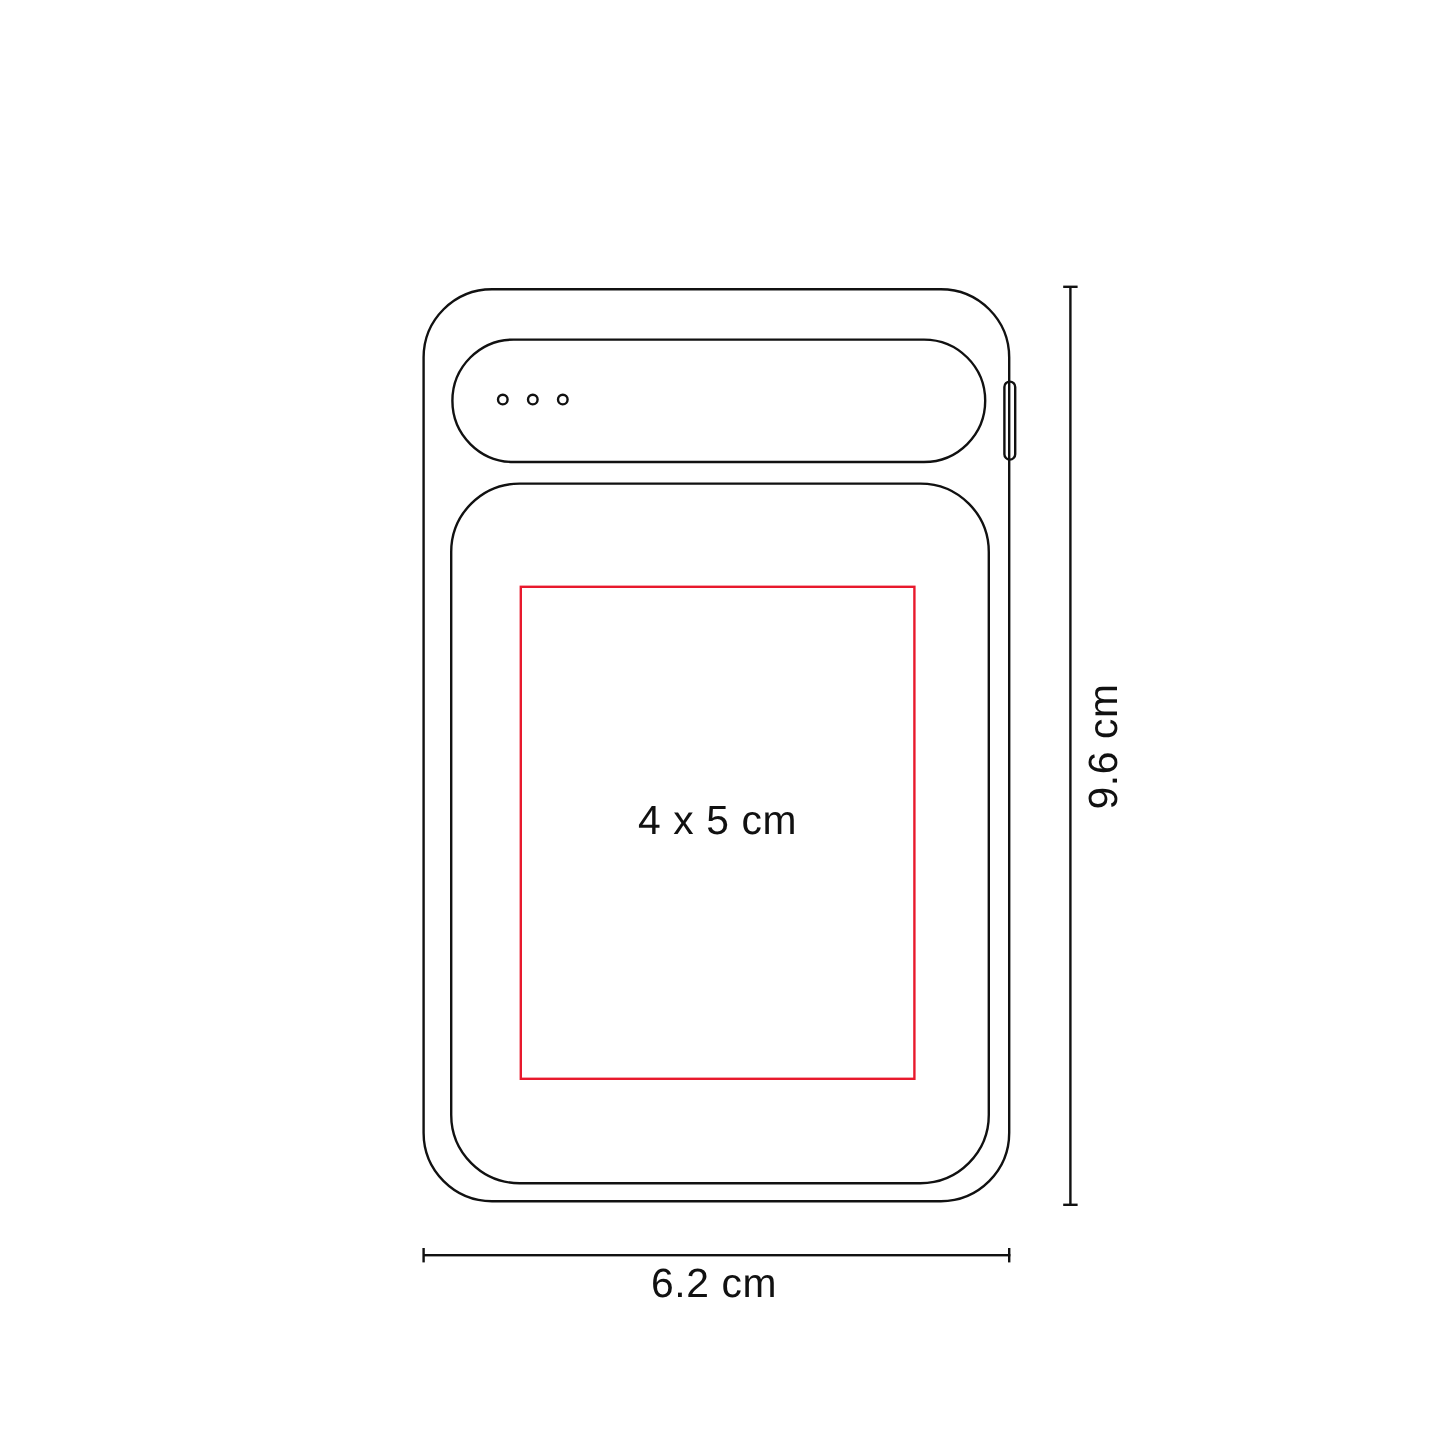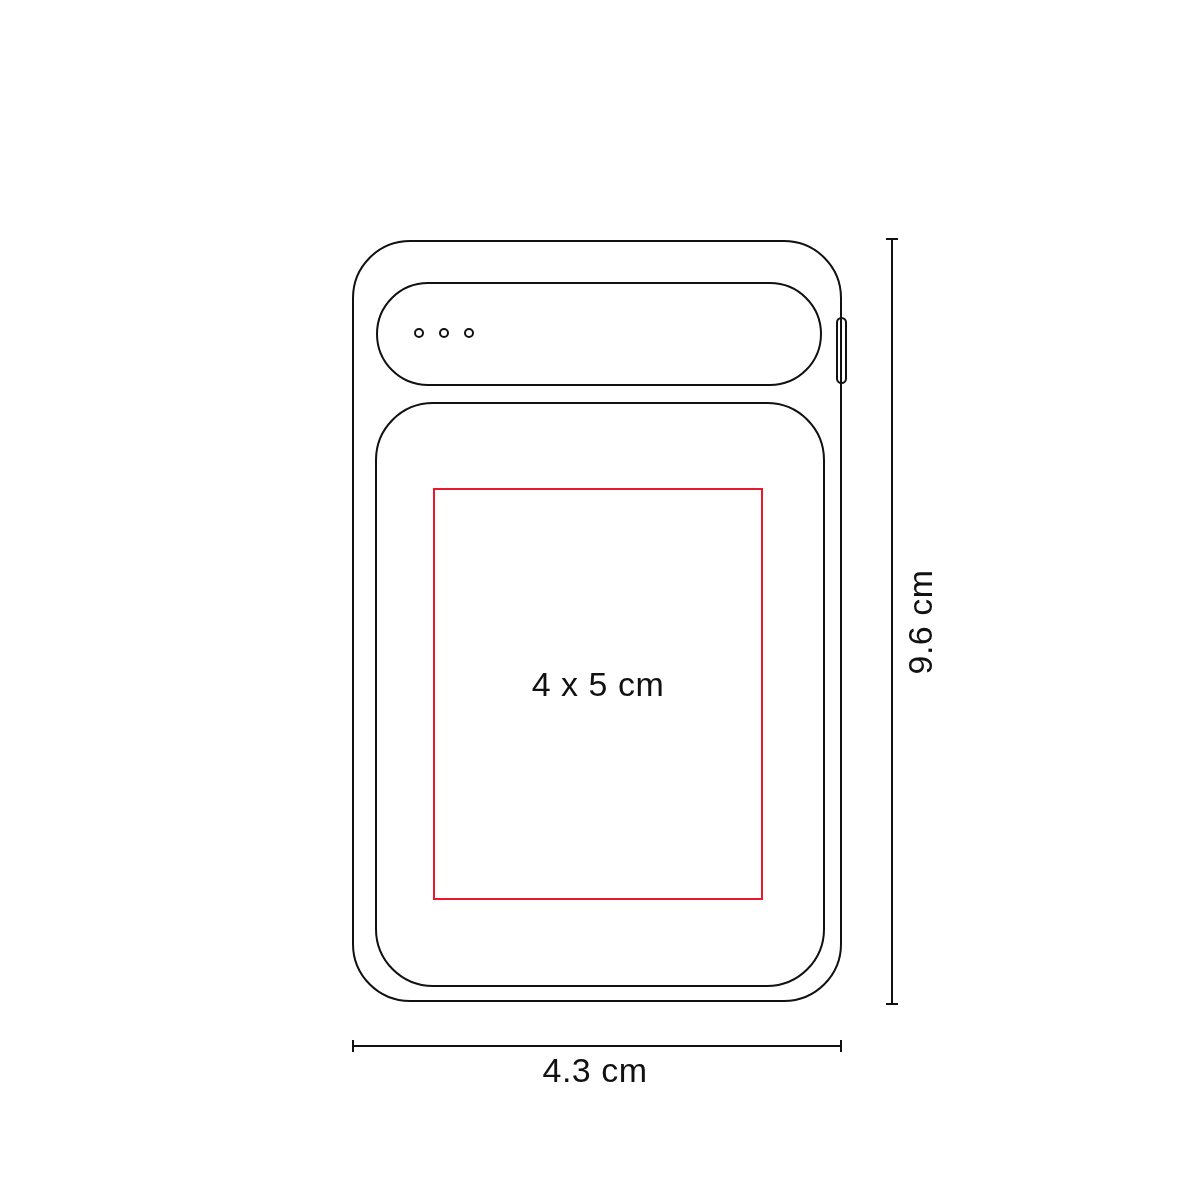--- a/index.html
+++ b/index.html
@@ -138,15 +138,15 @@
   </div>
 
   <div class="dim-line dim-v-line"></div>
   <div class="dim-cap dim-v-cap-top"></div>
   <div class="dim-cap dim-v-cap-bottom"></div>
   <div class="dim-label height-label">9.6 cm</div>
 
   <div class="dim-line dim-h-line"></div>
   <div class="dim-cap dim-h-cap-left"></div>
   <div class="dim-cap dim-h-cap-right"></div>
-  <div class="dim-label width-label">4.3 cm</div>
+  <div class="dim-label width-label">6.2 cm</div>
 
 </div>
 
 </body></html>

